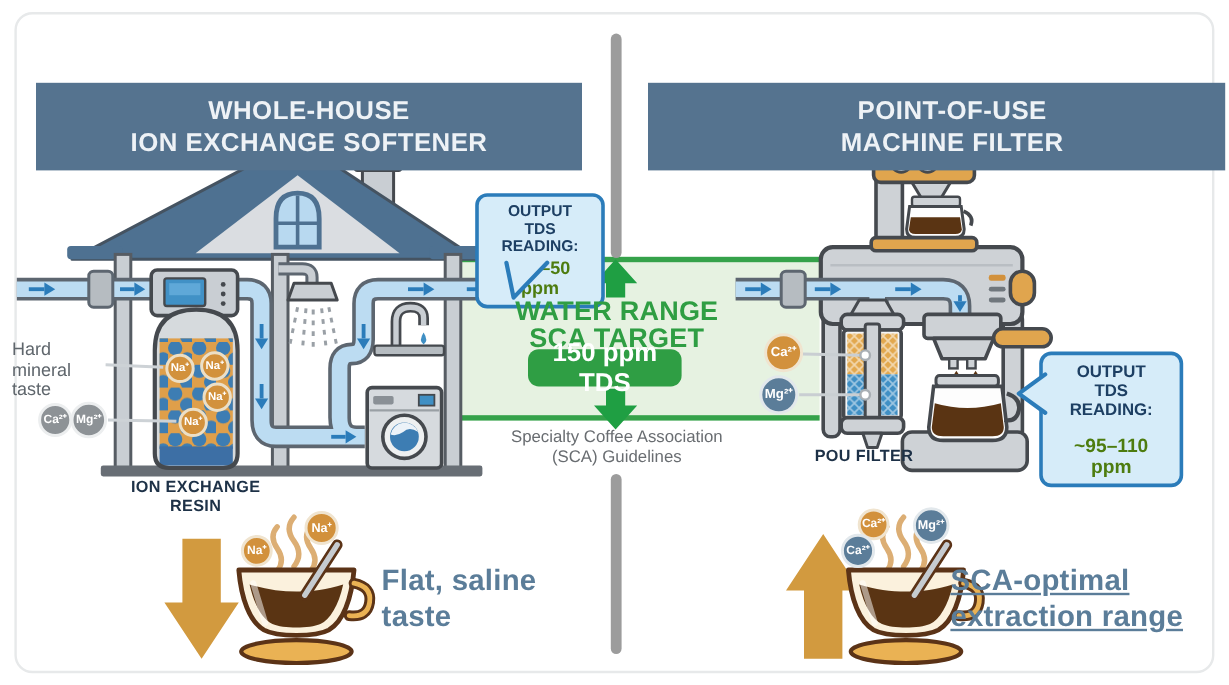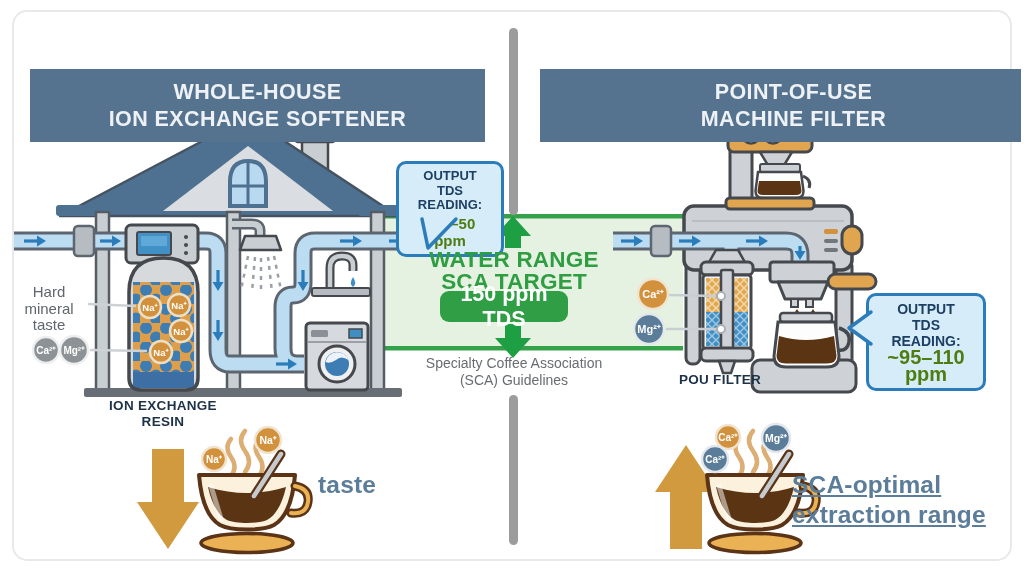--- a/index.html
+++ b/index.html
@@ -9,27 +9,27 @@
   .ov{position:absolute;z-index:2;}
   svg.tails{position:absolute;left:0;top:0;z-index:3;pointer-events:none;}
   .hdr{background:#55738f;color:#eef2f6;display:flex;flex-direction:column;align-items:center;
        justify-content:center;text-align:center;font-weight:bold;font-size:21.5px;
        letter-spacing:.4px;line-height:27px;margin-top:42px;}
   .callout{background:#d6ecf9;border:3.5px solid #2b7cba;border-radius:10px;text-align:center;
            box-sizing:border-box;padding:5px 14px 5px;}
   .callout .t{font-weight:bold;font-size:13px;line-height:14.5px;color:#1d3f63;}
   .callout .v{font-weight:bold;font-size:15px;line-height:17px;color:#4d7c0f;margin-top:2px;}
   .callout.right .t{font-size:14px;line-height:16px;}
-  .callout.right .v{font-size:20px;margin-top:0;}
+  .callout.right .v{font-size:16px;margin-top:15px;}
   .sca-title{color:#2f9e43;font-weight:bold;font-size:22.5px;line-height:21.5px;text-align:center;
              letter-spacing:.2px;}
   .pill{background:#2f9e44;color:#ffffff;font-weight:bold;font-size:21.5px;display:flex;
         align-items:center;justify-content:center;border-radius:9px;}
   .guide{color:#696d71;font-size:14px;line-height:17px;text-align:center;}
-  .hardlbl{color:#5f666c;font-size:15px;line-height:16.5px;text-align:center;}
+  .hardlbl{color:#5f666c;font-size:15px;line-height:16.5px;text-align:left;}
   .eqlbl{color:#1d3147;font-weight:bold;font-size:13.5px;line-height:16px;text-align:center;
          letter-spacing:.3px;}
   .cap{color:#5b7d99;font-size:24.5px;line-height:30px;font-weight:bold;letter-spacing:.2px;}
   .iontxt{fill:#ffffff;font-weight:bold;font-family:"Liberation Sans",sans-serif;}
   .pipe-o{stroke:#5d6670;stroke-width:19;fill:none;stroke-linejoin:round;}
   .pipe-i{stroke:#bcdcf2;stroke-width:13;fill:none;stroke-linejoin:round;}
   .arrow{fill:#2b7cba;}
   .arrowline{stroke:#2b7cba;stroke-width:3.2;fill:none;}
 </style>
 </head>
@@ -331,20 +331,21 @@
   <div>POU FILTER</div>
 </div>
 
 <div class="ov callout right" style="left:866px;top:293px;width:120px;">
   <div class="t">OUTPUT TDS</div>
   <div class="t">READING:</div>
   <div class="v">~95–110 ppm</div>
 </div>
 
 <div class="ov cap" style="left:318px;top:470px;">
+  <div>Flat, saline</div>
   <div>taste</div>
 </div>
 <div class="ov cap" style="left:792px;top:470px;text-decoration:underline;">
   <div>SCA-optimal</div>
   <div>extraction range</div>
 </div>
 
 <svg class="tails" width="1024" height="571" viewBox="0 0 1024 571">
   <path d="M 422 217.5 L 428 248 L 456 217.5 Z" fill="#d6ecf9"></path>
   <path d="M 422 219 L 428 248 L 456 219" fill="none" stroke="#2b7cba" stroke-width="3.5" stroke-linejoin="round" stroke-linecap="round"></path>

